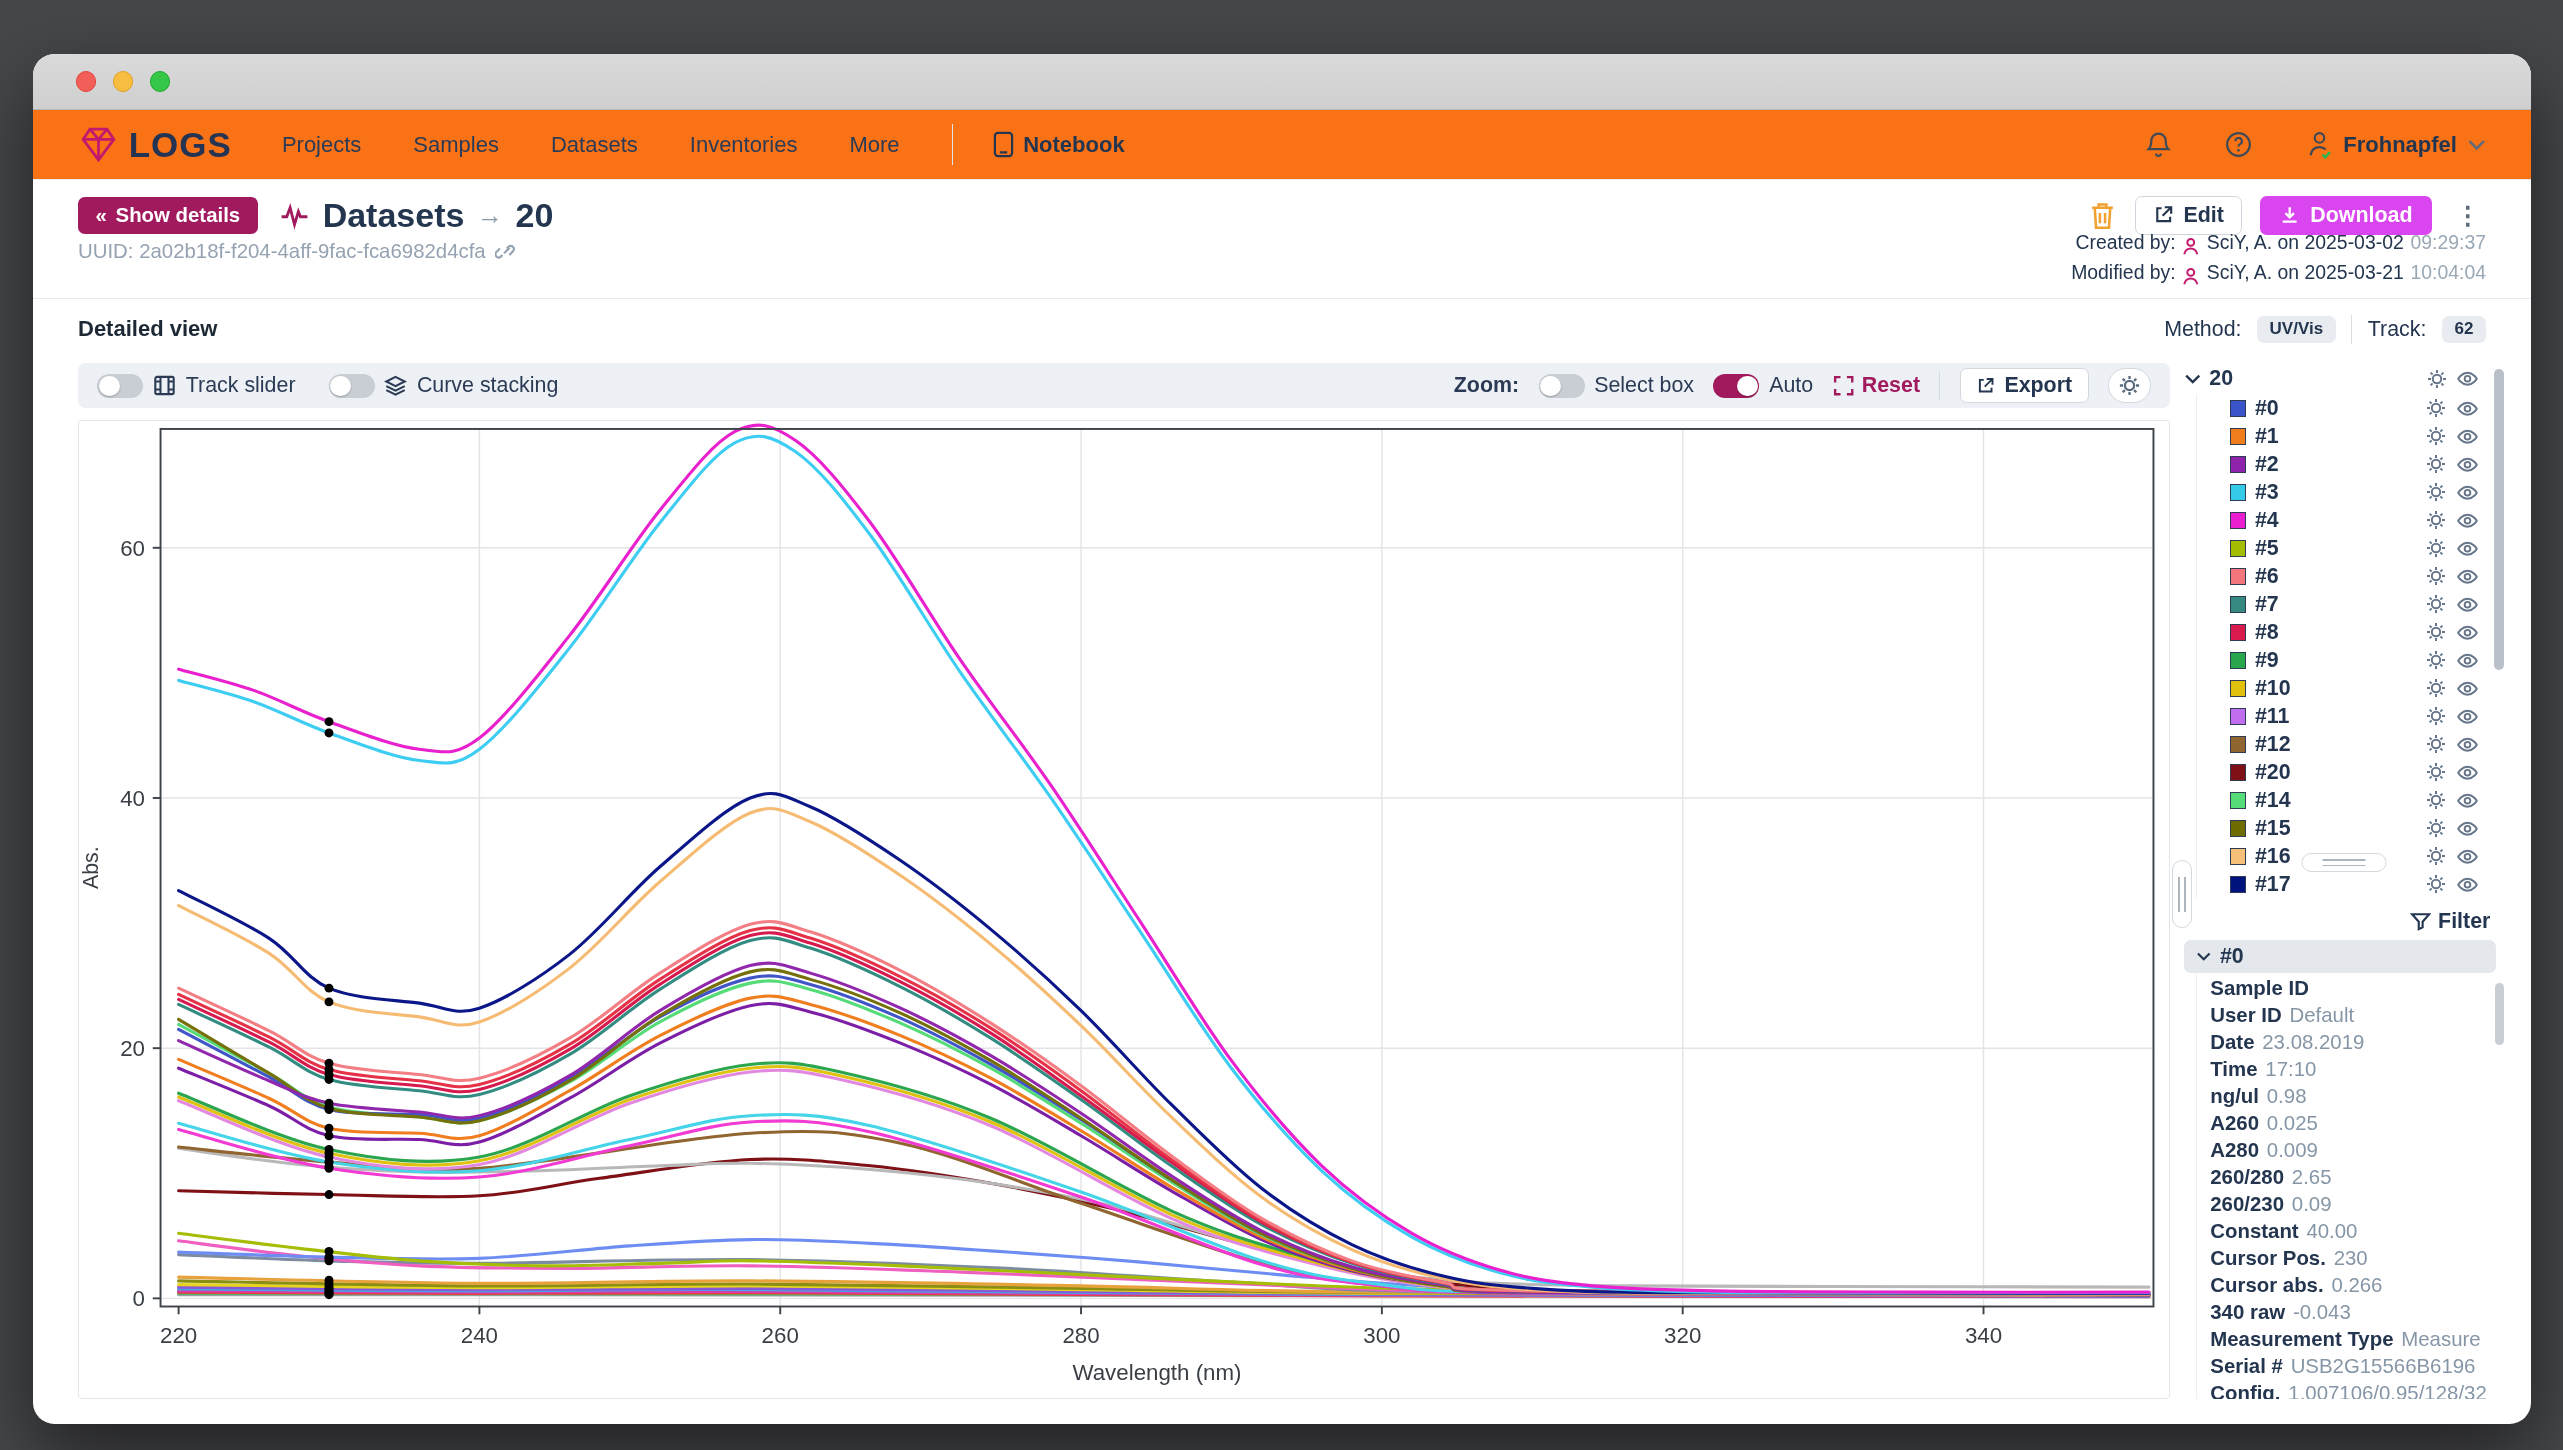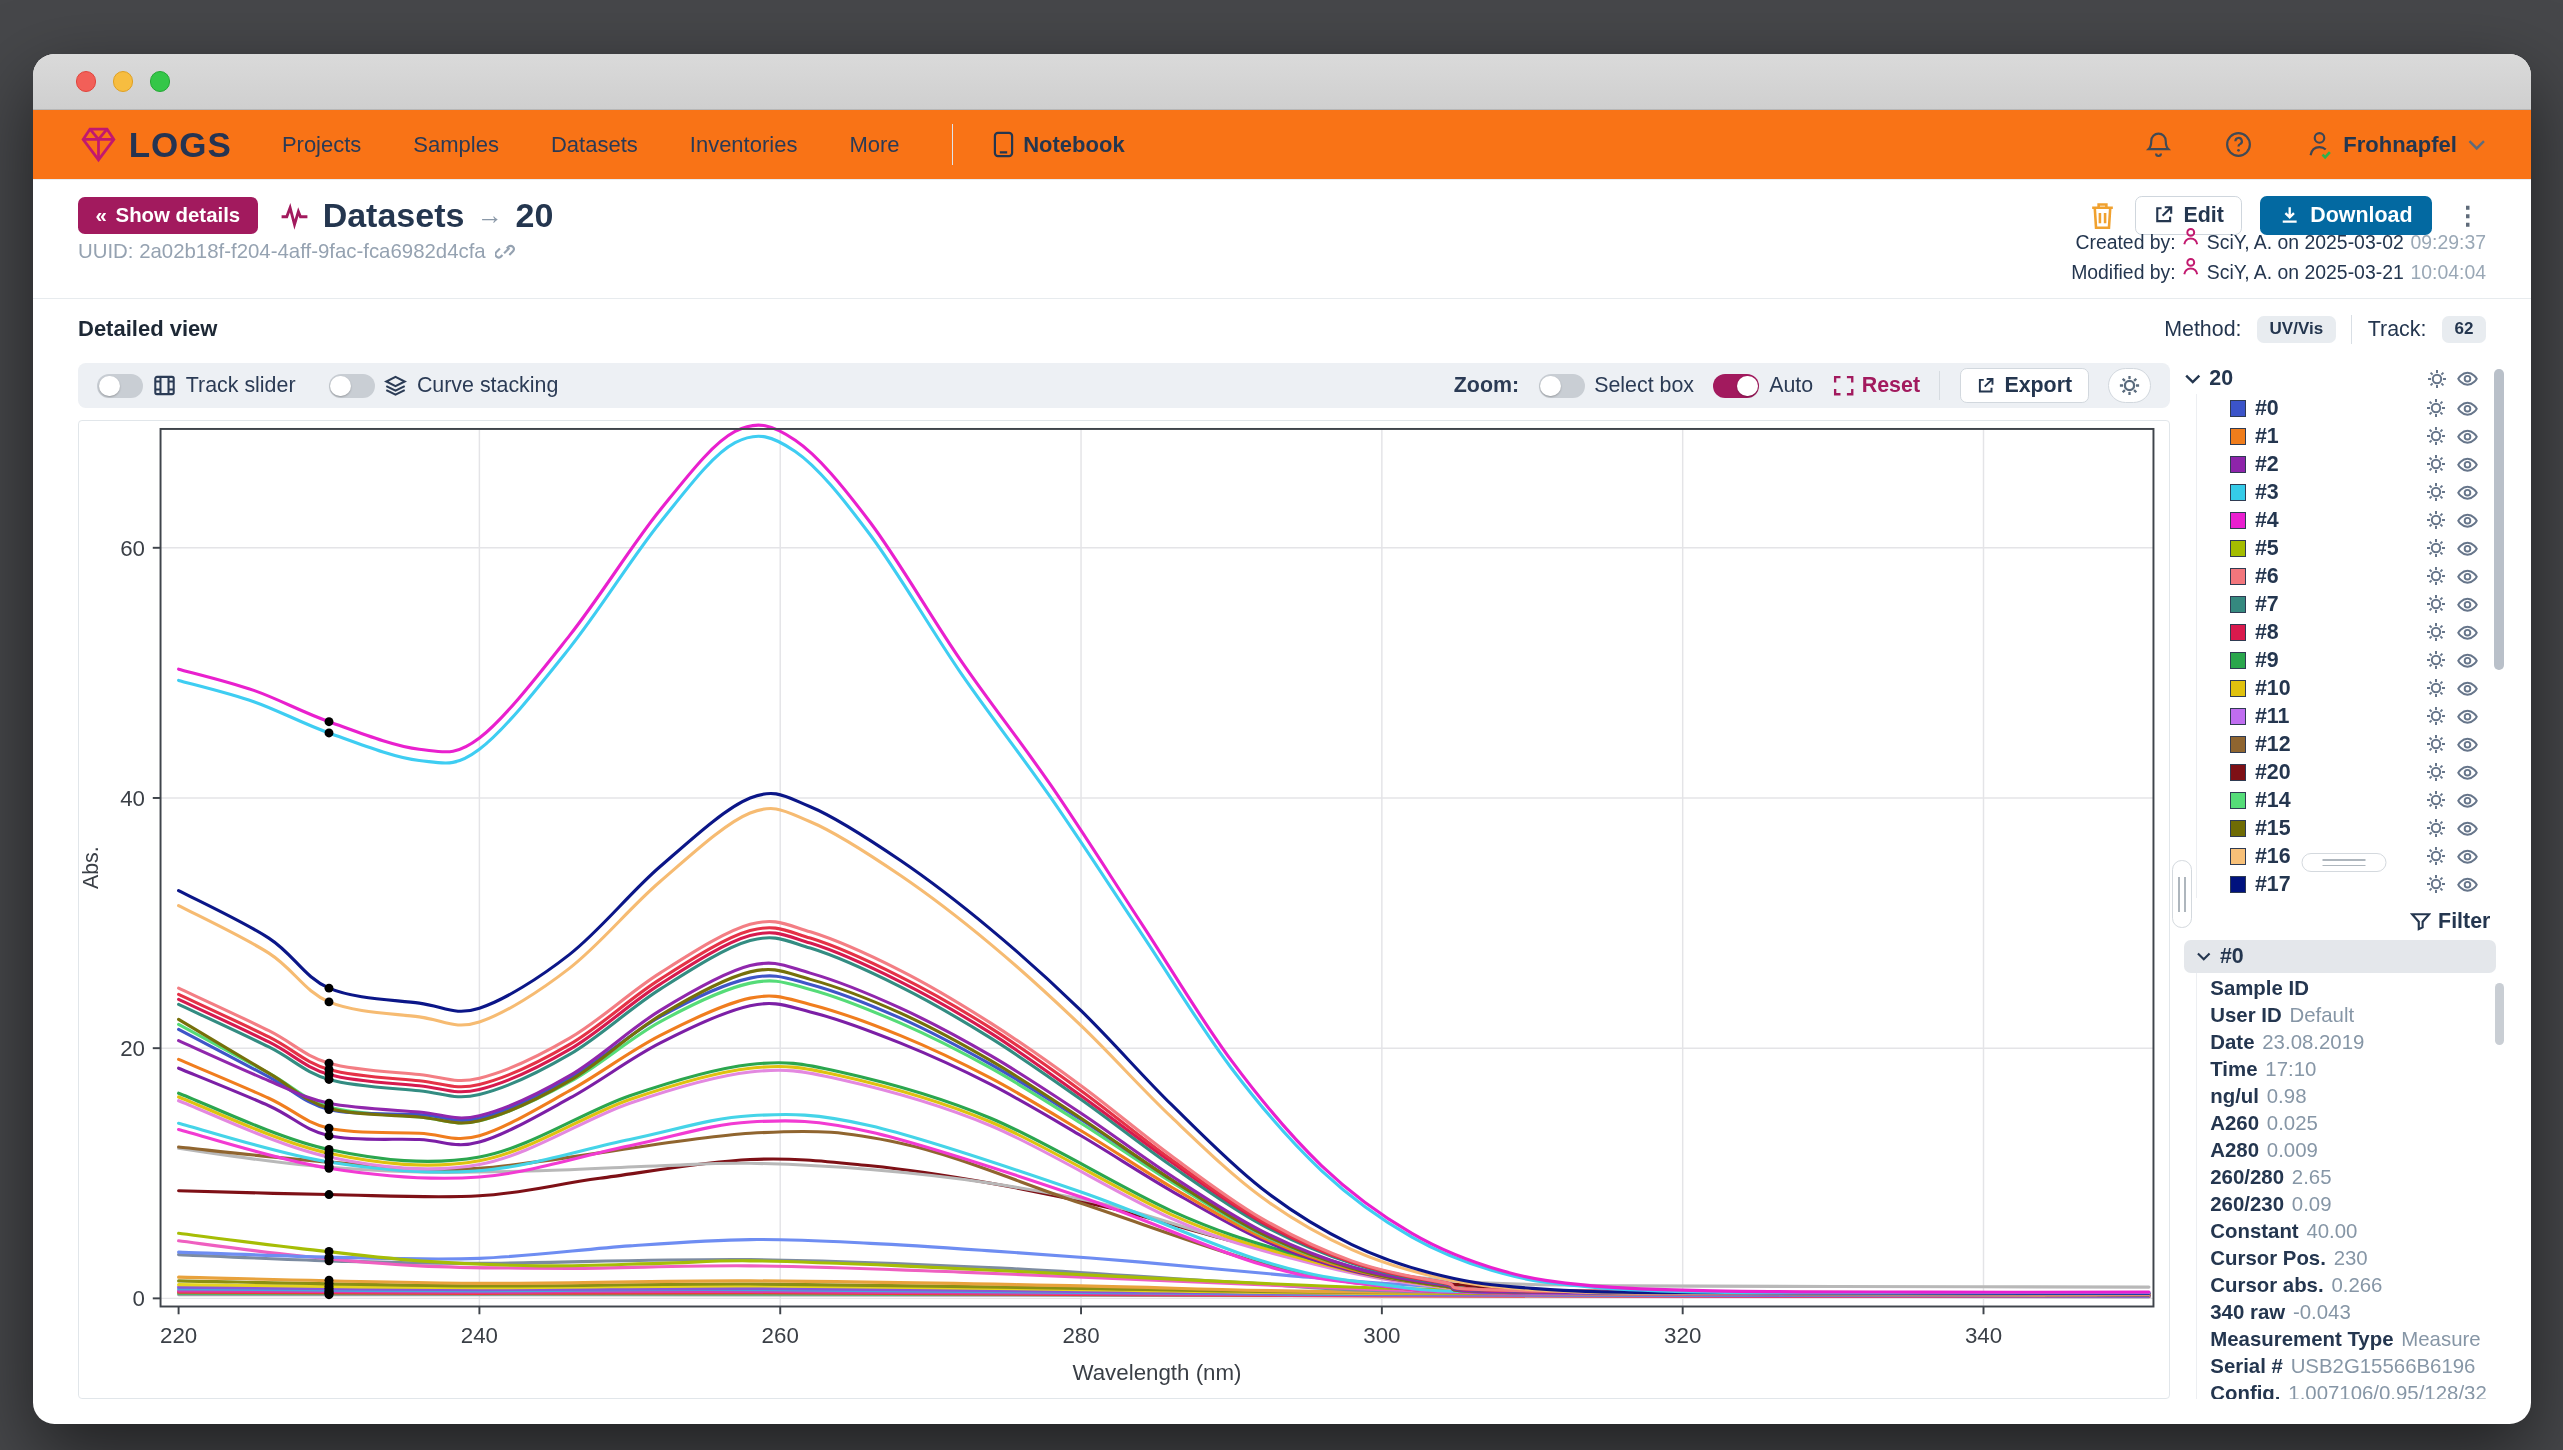--- a/index.html
+++ b/index.html
@@ -20,27 +20,27 @@
   .nav-right{margin-left:auto;display:flex;align-items:center;gap:52px;}
   .userbox{display:flex;align-items:center;gap:9.7px;font-size:22px;font-weight:700;color:#24364f;}
   .header{padding:15.5px 45px 0 45px;background:#fff;}
   .hrow{display:flex;align-items:center;}
   .btn-maroon{background:#a21a5e;color:#fff;border:none;border-radius:6.8px;font-weight:700;font-size:20.4px;height:37px;padding:0 17.5px;display:inline-flex;align-items:center;gap:8.7px;font-family:inherit;}
   .title-wrap{display:flex;align-items:center;gap:12.6px;margin-left:21.4px;}
   .title{font-size:34px;font-weight:700;color:#24364f;}
   .title-arrow{font-size:26px;color:#8a98a8;}
   .hdr-actions{margin-left:auto;display:flex;align-items:center;gap:17.5px;}
   .btn-ghost{background:#fff;border:1px solid #cfd6dd;border-radius:6.8px;height:39px;padding:0 17.5px;display:inline-flex;align-items:center;gap:8.7px;font-size:21.4px;font-weight:700;color:#24364f;font-family:inherit;}
-  .btn-dl{background:#0369a1;border:none;border-radius:6.8px;height:39px;padding:0 19.4px;display:inline-flex;align-items:center;gap:9.7px;font-size:21.4px;font-weight:700;color:#fff;font-family:inherit;}
+  .btn-dl{background:#d946ef;border:none;border-radius:6.8px;height:39px;padding:0 19.4px;display:inline-flex;align-items:center;gap:9.7px;font-size:21.4px;font-weight:700;color:#fff;font-family:inherit;}
   .kebab{font-size:25px;color:#5f6b7a;font-weight:700;letter-spacing:0;padding:0 5.8px;}
   .hrow2{display:flex;align-items:flex-start;margin-top:5.8px;}
   .uuid{font-size:20.4px;color:#95a2b1;display:flex;align-items:center;gap:9.7px;}
   .meta{margin-left:auto;text-align:right;font-size:19.4px;color:#24364f;line-height:30px;margin-top:-13.6px;}
   .meta .t{color:#9aa8b6;}
-  .meta .mrow{display:flex;align-items:flex-start;gap:6.8px;justify-content:flex-end;}
+  .meta .mrow{display:flex;align-items:flex-end;gap:6.8px;justify-content:flex-end;}
   .viewbar{margin-top:11.7px;border-top:1px solid #e7ebee;padding:15.5px 45px 13.6px 45px;display:flex;align-items:center;background:#fff;}
   .vtitle{font-size:22px;font-weight:700;color:#1d2835;}
   .vright{margin-left:auto;display:flex;align-items:center;gap:15.5px;font-size:21.4px;color:#24364f;}
   .pill{background:#e8ecf0;border-radius:6.8px;padding:3.9px 12.6px;font-weight:700;color:#24364f;font-size:17px;}
   .vdiv{width:1px;height:29px;background:#d9dfe5;}
   .main{flex:1;display:flex;gap:13.6px;padding:5.8px 27px 25px 45px;min-height:0;}
   .left{flex:1;display:flex;flex-direction:column;min-width:0;}
   .toolbar{height:45px;flex:0 0 45px;background:#edf0f4;border-radius:7.8px;display:flex;align-items:center;padding:0 19.4px;margin-bottom:11.7px;}
   .tgroup{display:flex;align-items:center;gap:9.7px;margin-right:33px;font-size:21.4px;color:#2b3b55;}
   .toggle{width:46px;height:24px;border-radius:12.6px;background:#c9ced4;position:relative;flex:0 0 46px;}

